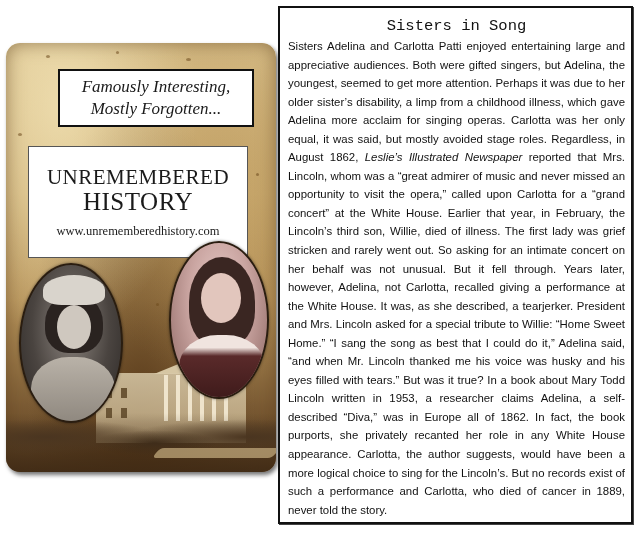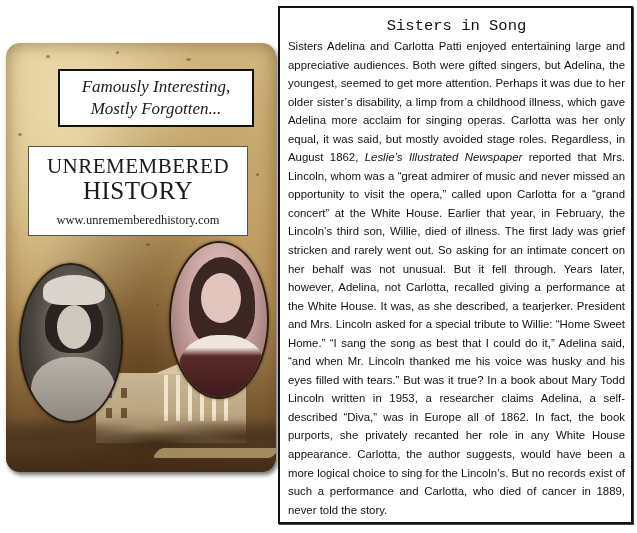--- a/index.html
+++ b/index.html
@@ -20,21 +20,21 @@
     overflow: hidden;
   }
   .speckle { position: absolute; border-radius: 50%; background: rgba(110,75,30,0.55); }
   .tagline-box {
     position: absolute; left: 34px; top: 26px; width: 196px; height: 58px;
     background: #fff; border: 2px solid #111; box-sizing: border-box;
     display: flex; flex-direction: column; align-items: center; justify-content: center;
     font-family: "Liberation Serif", serif; font-style: italic; font-size: 17px; line-height: 22px; color: #1a1a1a; margin-left: 18px;
   }
   .title-box {
-    position: absolute; left: 22px; top: 103px; width: 220px; height: 90px;
+    position: absolute; left: 22px; top: 103px; width: 220px; height: 112px;
     background: #fff; border: 1px solid #555; box-sizing: border-box;
     display: flex; flex-direction: column; align-items: center; justify-content: center;
     font-family: "Liberation Serif", serif; color: #1a1a1a;
   }
   .title-box .t1 { font-size: 21px; letter-spacing: 0.5px; line-height: 24px; }
   .title-box .t2 { font-size: 25px; letter-spacing: 0.5px; line-height: 25px; }
   .title-box .url { font-size: 12.5px; margin-top: 10px; }
 
   
   .house {

